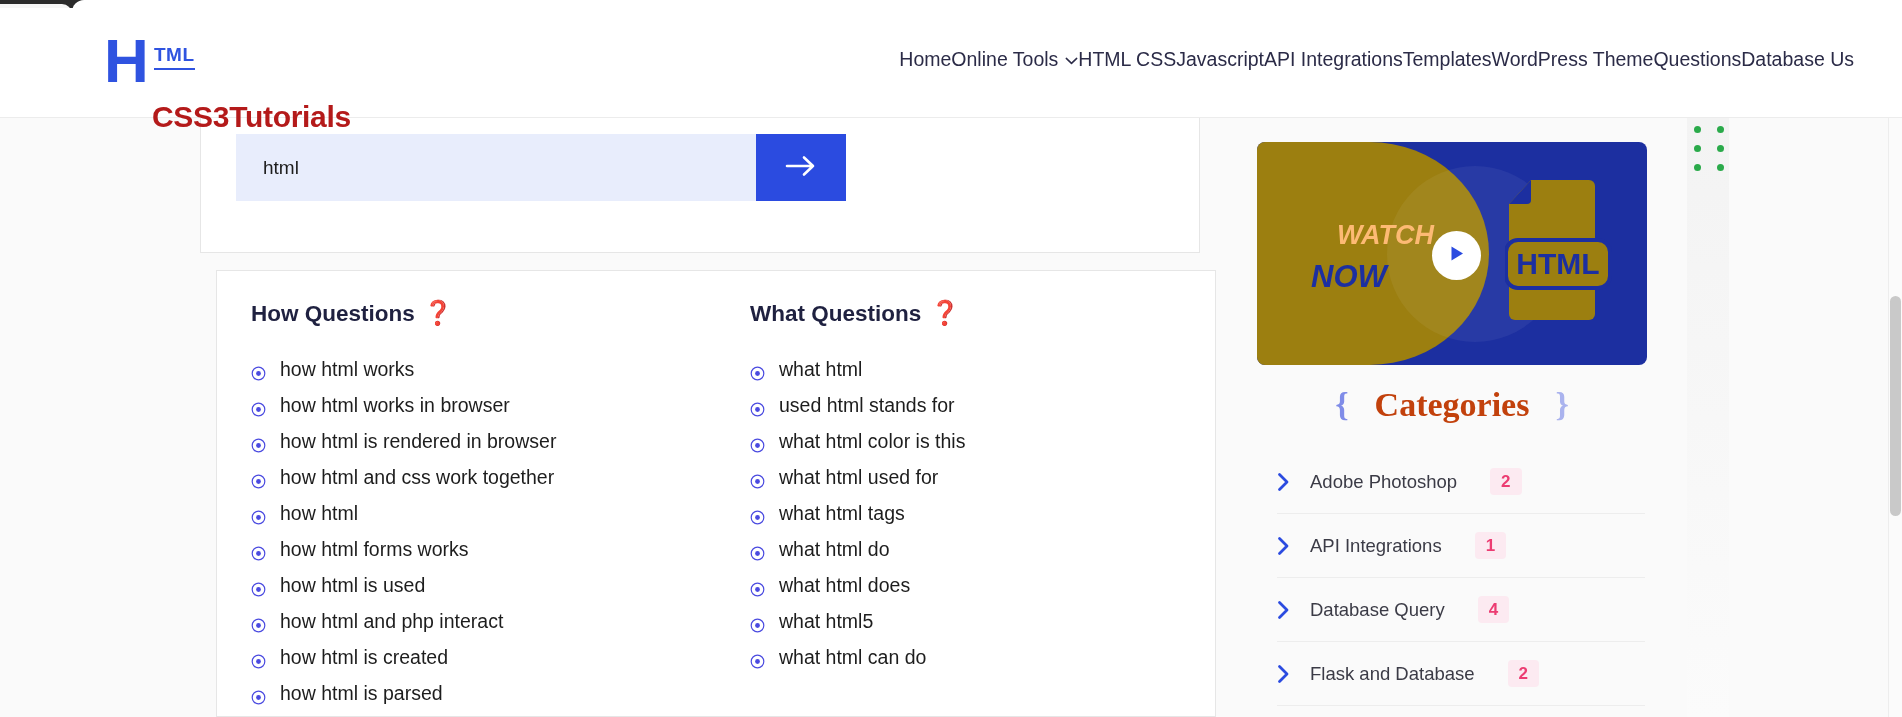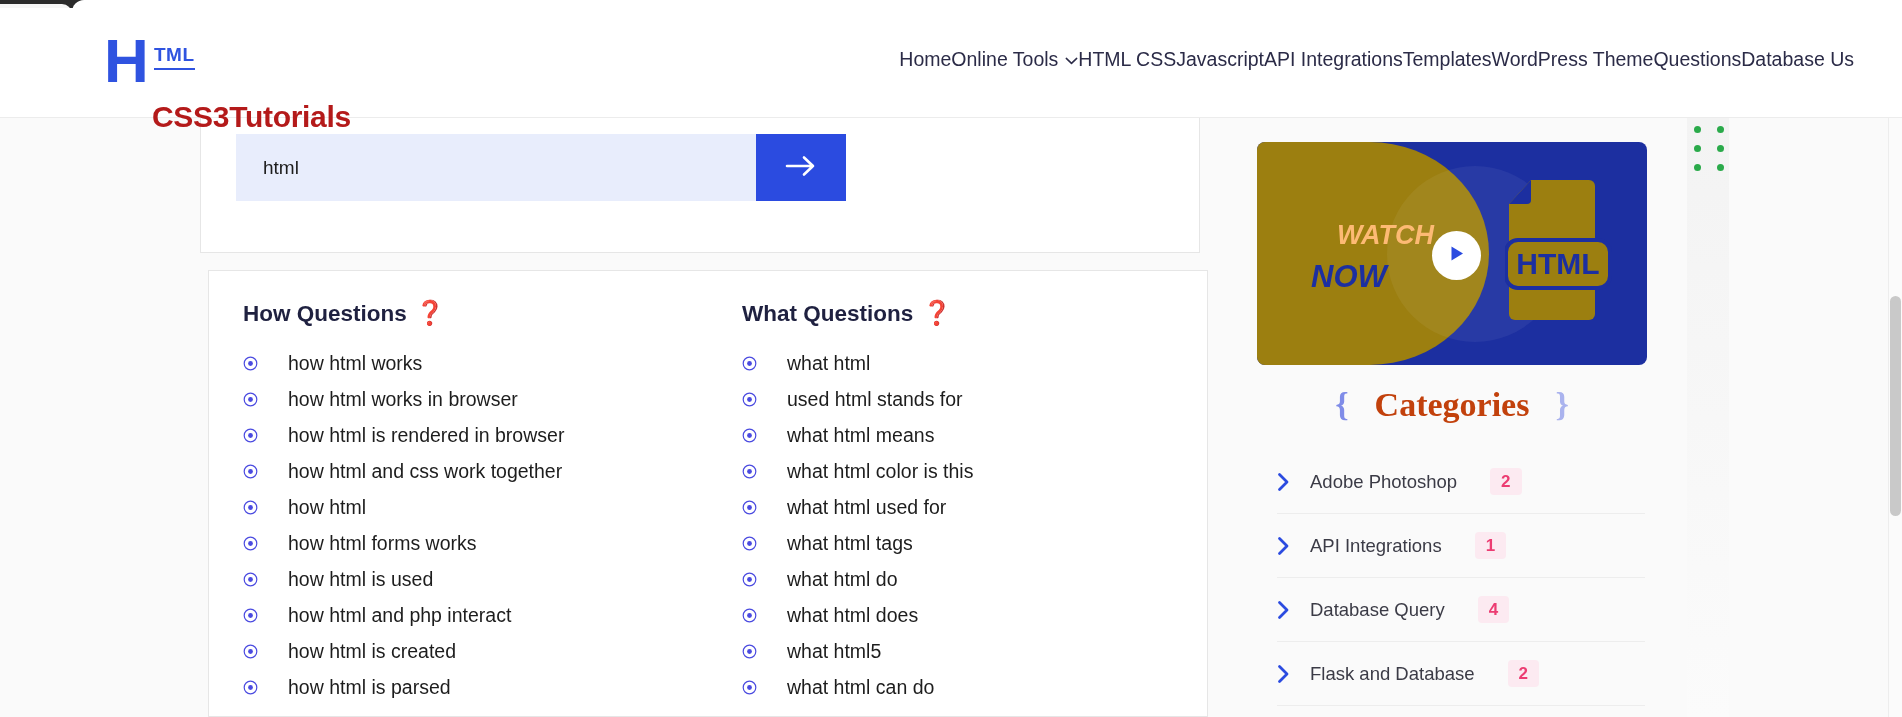--- a/index.html
+++ b/index.html
@@ -154,43 +154,43 @@
   .search-btn {
     width: 90px; height: 67px;
     background: #2b4be0;
     border: none;
     cursor: pointer;
     display: flex; align-items: center; justify-content: center;
   }
 
   .questions-card {
     position: absolute;
-    left: 8px; top: 152px;
+    left: 16px; top: 152px;
     width: 1000px; height: 447px;
     padding: 28px 0 1px 0;
   }
   .q-cols {
     display: flex;
   }
   .q-col { width: 500px; padding-left: 34px; }
 
   .q-title {
     font-size: 22.5px;
     font-weight: bold;
     color: #1f2140;
     margin-bottom: 18px;
     display: flex; align-items: baseline; gap: 9px;
   }
   .q-mark { color: #c00000; font-size: 24px; font-weight: bold; }
 
   .q-list { list-style: none; }
   .q-item {
     display: flex;
-    align-items: center;
-    gap: 30px;
+    align-items: flex-end;
+    gap: 14px;
     height: 36px;
     font-size: 19.5px;
     color: #1d1d1d;
     cursor: pointer;
   }
   .dot-icon { display:block; flex: none; }
 
   
   .sidebar {
     position: absolute;
@@ -537,29 +537,20 @@
               <span>what html</span>
             </li>
             <li class="q-item">
               <span>
                   <svg class="dot-icon" width="15" height="15" viewBox="0 0 15 15">
                     <circle cx="7.5" cy="7.5" r="6.3" fill="none" stroke="#4a4ae0" stroke-width="1.2"></circle>
                     <circle cx="7.5" cy="7.5" r="2.4" fill="#4a4ae0"></circle>
                   </svg>
                 </span>
               <span>used html stands for</span>
-            </li>
-            <li class="q-item">
-              <span>
-                  <svg class="dot-icon" width="15" height="15" viewBox="0 0 15 15">
-                    <circle cx="7.5" cy="7.5" r="6.3" fill="none" stroke="#4a4ae0" stroke-width="1.2"></circle>
-                    <circle cx="7.5" cy="7.5" r="2.4" fill="#4a4ae0"></circle>
-                  </svg>
-                </span>
-              <span>what html means</span>
             </li>
             <li class="q-item">
               <span>
                   <svg class="dot-icon" width="15" height="15" viewBox="0 0 15 15">
                     <circle cx="7.5" cy="7.5" r="6.3" fill="none" stroke="#4a4ae0" stroke-width="1.2"></circle>
                     <circle cx="7.5" cy="7.5" r="2.4" fill="#4a4ae0"></circle>
                   </svg>
                 </span>
               <span>what html color is this</span>
             </li>

